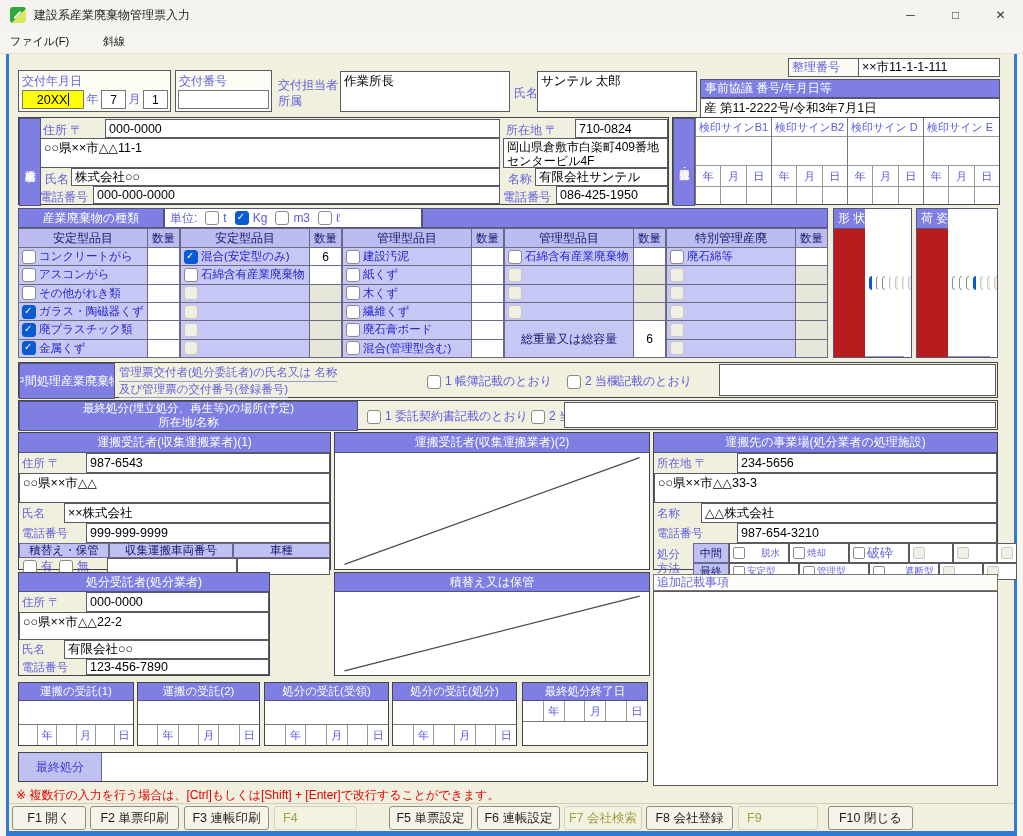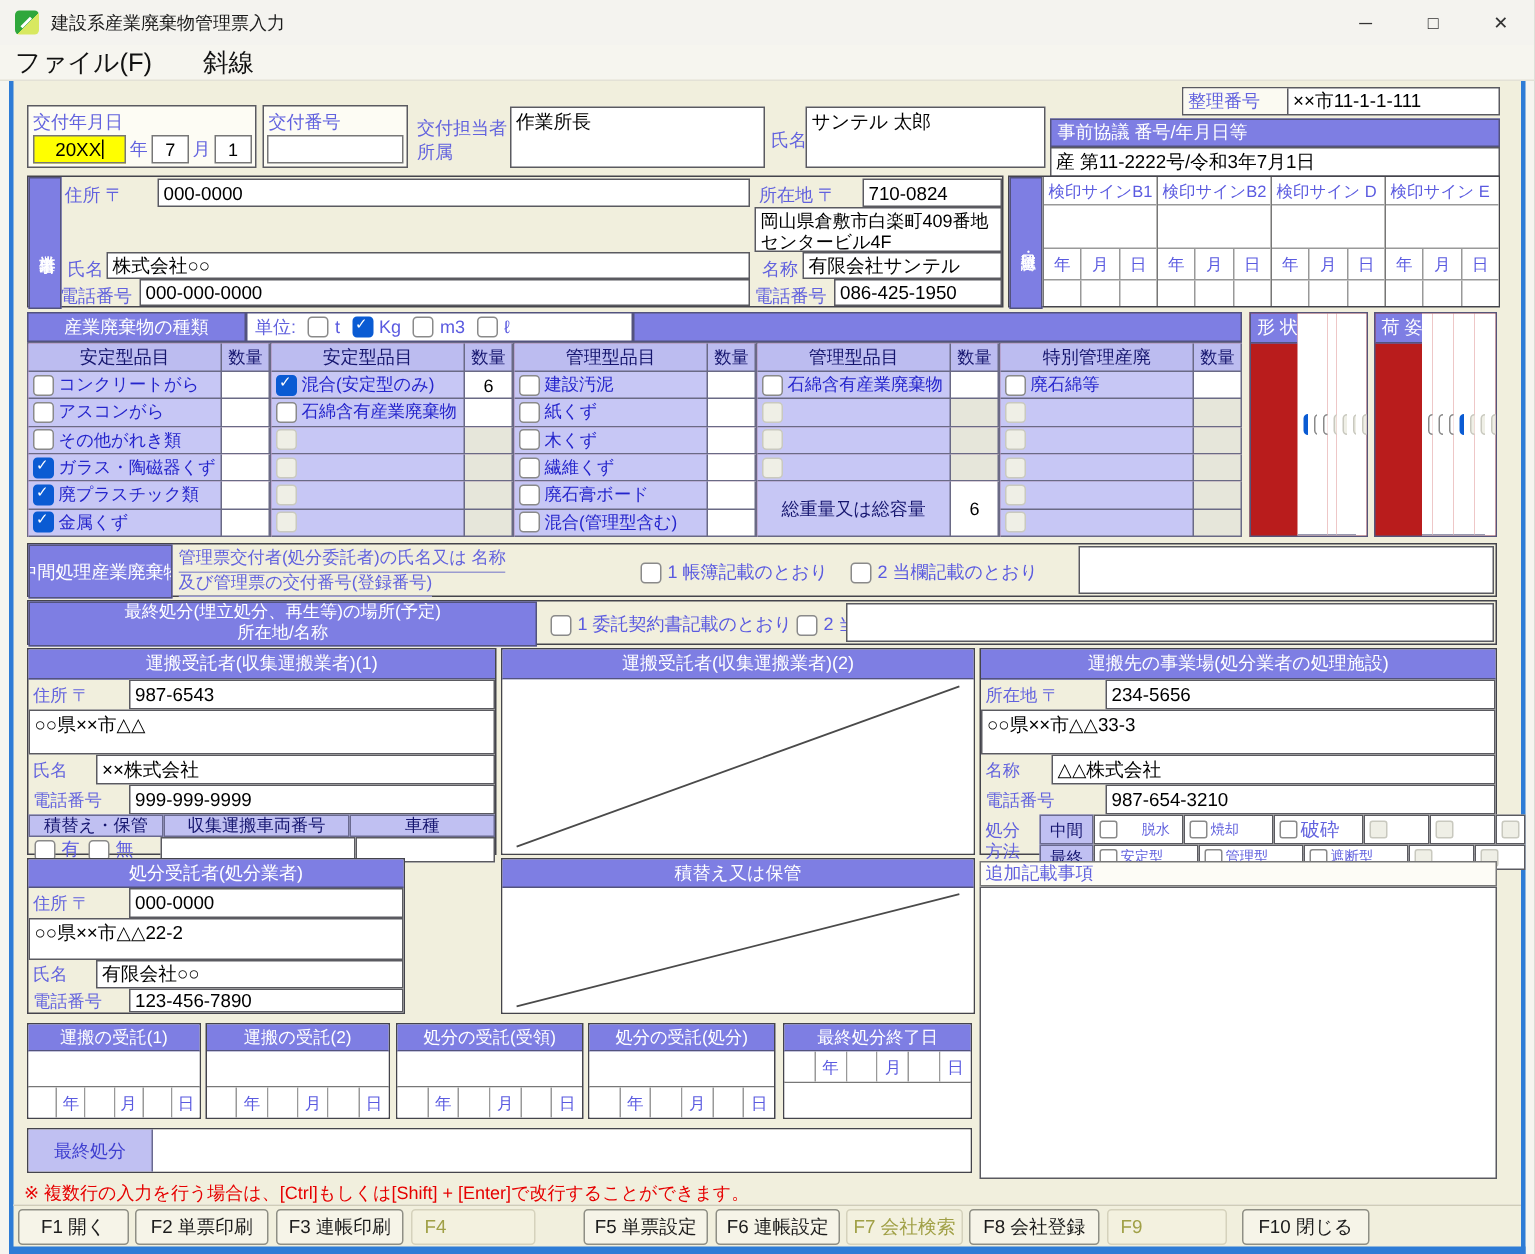--- a/index.html
+++ b/index.html
@@ -7,21 +7,21 @@
        font-family:"Liberation Sans","DejaVu Sans",sans-serif;font-size:12px;color:#000}
   .abs{position:absolute;box-sizing:border-box}
   
   .titlebar{left:0;top:0;width:1023px;height:30px;background:#f4f3ef;display:flex;align-items:center}
   .apptitle{font-size:12px;color:#1b1b1b;margin-left:8px;white-space:nowrap}
   .appicon{width:16px;height:16px;margin-left:10px;border-radius:3px;background:linear-gradient(135deg,#2fa73c 55%,#d8e860 55%);position:relative;flex:none}
   .appicon::after{content:"";position:absolute;left:3px;top:7px;width:9px;height:2px;background:#fff;transform:rotate(-45deg)}
   .wbtns{margin-left:auto;display:flex;height:30px}
   .wbtn{width:45px;height:30px;display:flex;align-items:center;justify-content:center;color:#333;font-size:12px}
   .menubar{left:0;top:30px;width:1023px;height:24px;background:#f6f5ef;display:flex;align-items:center;border-bottom:1px solid #e3e1d6}
-  .mitem{padding:3px 10px;color:#111;font-size:17px}
+  .mitem{padding:3px 10px;color:#111;font-size:11px}
   
   .client{left:6px;top:54px;width:1011px;height:782px;background:#f1efdd;border-left:3px solid #2e7cd6;border-right:3px solid #2e7cd6;border-bottom:5px solid #2e7cd6}
   
   .lbl{color:#6262de;font-size:12px;white-space:nowrap;overflow:hidden}
   .fld{background:#fff;border:1px solid #5a5a60;color:#000;font-size:12.5px;padding:0 3px;display:flex;align-items:center;white-space:nowrap;overflow:hidden}
   .fld.top{align-items:flex-start;padding-top:1px}
   .ph{background:#7e7ee3;color:#fff;border:1px solid #53537e;display:flex;align-items:center;justify-content:center;font-size:12px;text-align:center;white-space:nowrap;overflow:hidden}
   .lph{background:#c0c0f2;color:#14146e;border:1px solid #6a6a90;display:flex;align-items:center;justify-content:center;font-size:11.5px;white-space:nowrap;overflow:hidden}
   .vtxt{writing-mode:vertical-rl;text-orientation:upright;letter-spacing:0;line-height:1;display:flex;align-items:center;justify-content:center}
   .cb{width:12px;height:12px;border:1px solid #8a8a8a;border-radius:3px;background:#fff;display:inline-block;flex:none;position:relative}
@@ -129,20 +129,21 @@
   <div class="abs fld top" style="left:340px;top:71px;width:170px;height:41px">作業所長</div>
 
   <div class="abs lbl" style="left:514px;top:85px">氏名</div>
   <div class="abs fld top" style="left:537px;top:71px;width:160px;height:41px">サンテル 太郎</div>
 
   <div class="abs" style="left:18px;top:117px;width:651px;height:88px;border:1px solid #44444c">
     <div class="ph vtxt" style="position:absolute;left:0;top:0;width:20px;height:86px;font-size:11px">排出事業者</div>
 
     <div class="abs lbl" style="left:24px;top:4px">住所 〒</div>
     <div class="abs fld" style="left:86px;top:1px;width:395px;height:19px">000-0000</div>
+    <div class="abs fld top" style="left:21px;top:20px;width:460px;height:30px">○○県××市△△11-1</div>
     <div class="abs lbl" style="left:26px;top:53px">氏名</div>
     <div class="abs fld" style="left:52px;top:50px;width:429px;height:18px">株式会社○○</div>
     <div class="abs lbl" style="left:21px;top:71px">電話番号</div>
     <div class="abs fld" style="left:74px;top:68px;width:407px;height:18px">000-000-0000</div>
 
     <div class="abs lbl" style="left:487px;top:4px">所在地 〒</div>
     <div class="abs fld" style="left:556px;top:1px;width:93px;height:19px">710-0824</div>
     <div class="abs fld top" style="left:484px;top:20px;width:165px;height:30px;white-space:normal;line-height:1.2;font-size:12px">岡山県倉敷市白楽町409番地 センタービル4F</div>
     <div class="abs lbl" style="left:489px;top:53px">名称</div>
     <div class="abs fld" style="left:516px;top:50px;width:133px;height:18px">有限会社サンテル</div>
@@ -645,21 +646,21 @@
         <div style="flex:1;display:flex">
           <div class="lph" style="width:34px;font-size:11px">最終</div>
           <div class="fld" style="width:62px;gap:2px">
               <span class="cb sm"></span>
               <span class="lbl" style="font-size:9.5px">安定型</span>
             </div>
           <div class="fld" style="width:62px;gap:2px">
               <span class="cb sm"></span>
               <span class="lbl" style="font-size:9.5px">管理型</span>
             </div>
-          <div class="fld" style="width:62px;gap:2px">
+          <div class="fld" style="width:62px;gap:20px">
               <span class="cb sm"></span>
               <span class="lbl" style="font-size:9.5px">遮断型</span>
             </div>
           <div class="fld" style="width:36px">
               <span class="cb sm dis"></span>
             </div>
           <div class="fld" style="flex:1">
               <span class="cb sm dis"></span>
             </div>
         </div>

